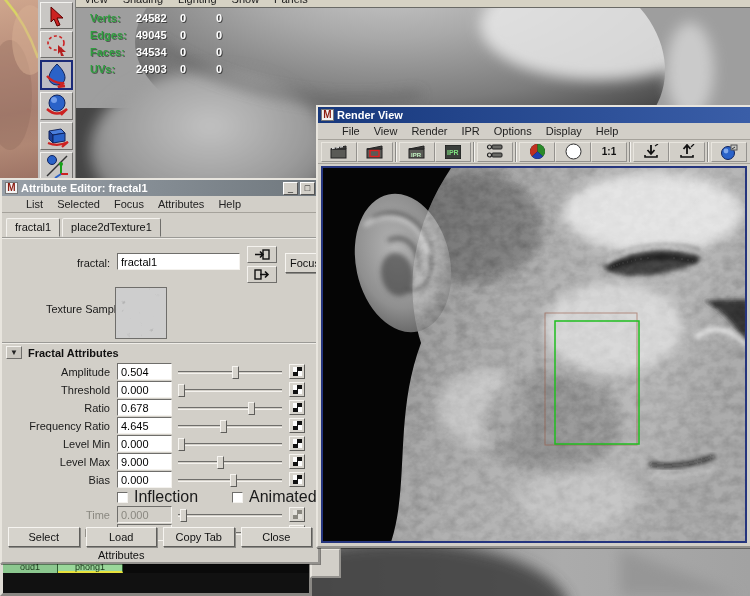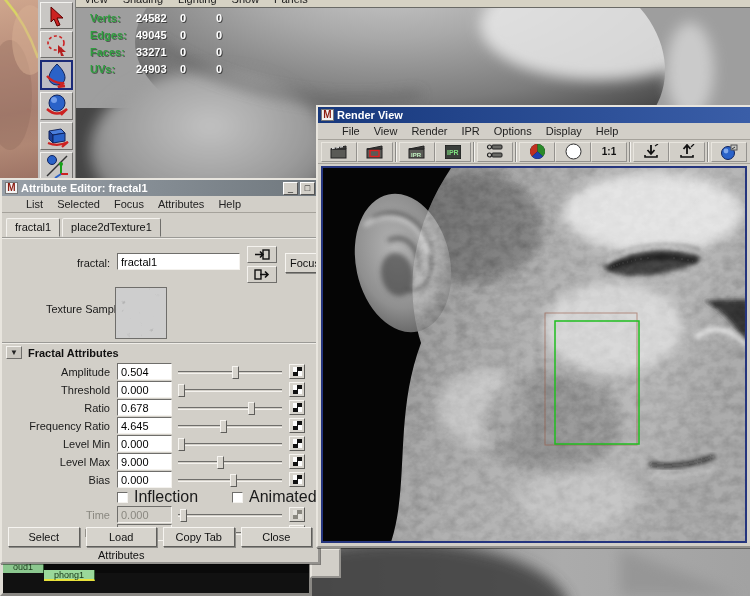--- a/index.html
+++ b/index.html
@@ -92,22 +92,22 @@
   .rv-btn { width:44px; height:20px; background:#d2cfc8; border:1px outset #e8e5de;
     display:flex; align-items:center; justify-content:center; font-size:10px; font-weight:bold; color:#111; }
   .rv-sep { width:2px; height:20px; margin:0 2px; border-left:1px solid #8b8a86; border-right:1px solid #f4f2ee; }
   .rv-img { position:absolute; left:3px; right:3px; top:59px; bottom:3px;
     border:2px solid #25357e; background:#000; overflow:hidden; }
   
   #hs { position:absolute; left:0; top:545px; width:312px; height:51px; z-index:6;
     background:#111; border:3px outset #dedbd4; }
   .hs-tabs { position:absolute; left:0; top:14px; width:100%; height:11px; background:#0a0a0a; display:flex; }
   .hs-tab { height:11px; font-size:9px; line-height:10px; color:#1c3b1c; background:#8cc88f;
-    padding:0 10px; border-right:1px solid #2e5c30; }
-  .hs-tab.sel { background:#9ad89a; border-bottom:2px solid #e8e23c; color:#173417;margin-top:8px; }
+    padding:0 17px; border-right:1px solid #2e5c30; }
+  .hs-tab.sel { background:#9ad89a; border-bottom:2px solid #e8e23c; color:#173417; }
   .hs-corner { position:absolute; left:310px; top:548px; width:31px; height:30px; z-index:6;
     background:#d2cfc8; border:2px outset #e8e5de; }
 </style>
 </head>
 <body>
 
 <div id="screen">
 
   <svg id="vp-bg" width="750" height="596" aria-hidden="true">
     <defs>
@@ -164,21 +164,21 @@
       <span class="hud-val">0</span>
     </div>
     <div class="hud-row">
       <span class="hud-label">Edges:</span>
       <span class="hud-val">49045</span>
       <span class="hud-val">0</span>
       <span class="hud-val">0</span>
     </div>
     <div class="hud-row">
       <span class="hud-label">Faces:</span>
-      <span class="hud-val">33271</span>
+      <span class="hud-val">34534</span>
       <span class="hud-val">0</span>
       <span class="hud-val">0</span>
     </div>
     <div class="hud-row">
       <span class="hud-label">UVs:</span>
       <span class="hud-val">24903</span>
       <span class="hud-val">0</span>
       <span class="hud-val">0</span>
     </div>
   </div>

